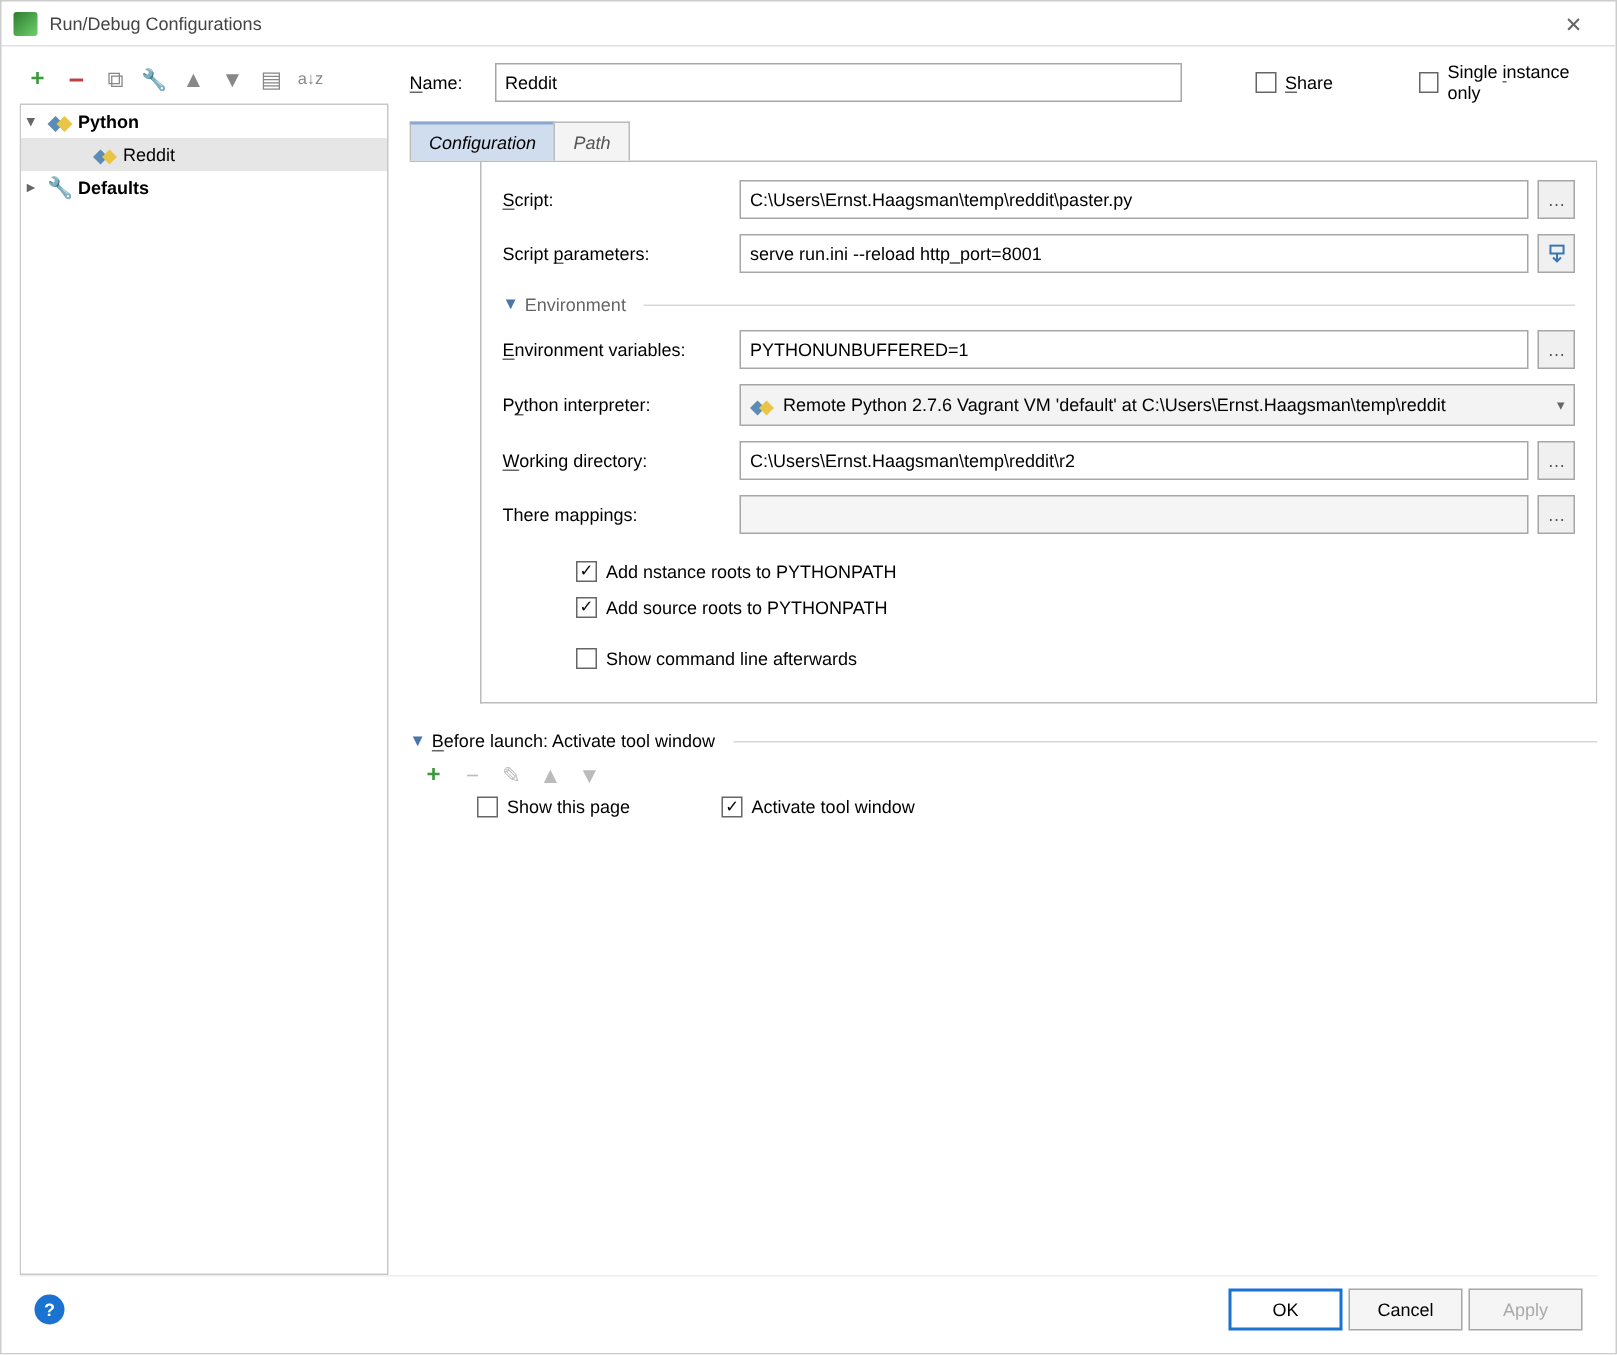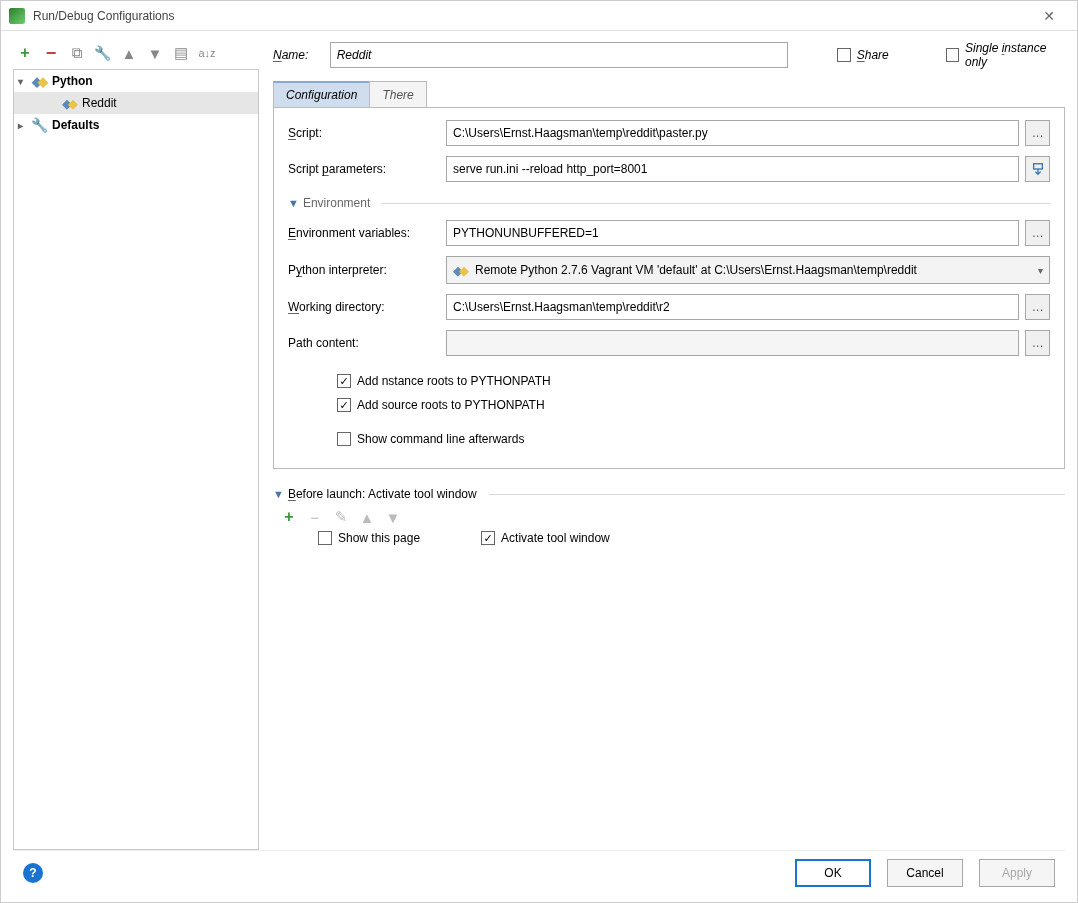--- a/index.html
+++ b/index.html
@@ -20,30 +20,30 @@
   .tree-row { height:22px; display:flex; align-items:center; padding-left:4px; cursor:pointer; }
   .tree-row.bold { font-weight:bold; }
   .tree-row.sel { background:#e6e6e6; }
   .tree-row .arrow { width:14px; color:#666; font-size:10px; }
   .tree-row .ticon { width:16px; height:16px; margin-right:4px; display:flex; align-items:center; justify-content:center; }
   .py-ico { position:relative; font-size:13px; }
   .py-ico .b { color:#5B8BB7; }
   .py-ico .y { color:#E8C547; margin-left:-4px; }
   .wr-ico { color:#a0863a; font-size:14px; }
   .right { flex:1; display:flex; flex-direction:column; overflow:hidden; }
-  .name-row { display:flex; align-items:center; gap:10px; margin-bottom:12px;font-style:italic; }
+  .name-row { display:flex; align-items:center; gap:10px; margin-bottom:12px; }
   .name-row label { width:48px; }
   .name-row input { flex:0 0 458px; height:26px; border:1px solid #a7a7a7; padding:0 6px; font:inherit; }
   .name-row .chk-grp { margin-left:auto; display:flex; align-items:center; gap:18px; }
   .chk { display:flex; align-items:center; gap:6px; cursor:pointer;padding-left:39px; }
   .chk-box { width:14px; height:14px; border:1px solid #666; display:flex; align-items:center; justify-content:center; font-size:11px; color:#000; background:#fff; line-height:1;}
   .tabs { display:flex; border-bottom:1px solid #bbb;font-style:italic; }
   .tab { padding:6px 12px 5px 12px; border:1px solid #bbb; border-bottom:none; background:#f4f4f4; margin-right:-1px; cursor:pointer; color:#555;}
   .tab.active { background:#d0ddee; color:#000; border-top:2px solid #8aa8cc; padding-top:5px;}
-  .tab-body { border:1px solid #bbb; border-top:none; padding:12px 14px 22px 14px; display:flex; flex-direction:column; gap:10px; }
+  .tab-body { border:1px solid #bbb; border-top:none; padding:12px 14px 22px 14px; display:flex; flex-direction:column; gap:10px;margin-left:47px; }
   .frow { display:flex; align-items:center; }
   .frow .lbl { width:158px; }
   .frow input[type=text] { height:26px; border:1px solid #a7a7a7; padding:0 6px; font:inherit; width:100%; }
   .frow .ctl-wrap { flex:1; display:flex; gap:6px; align-items:center; }
   .sq-btn { width:26px; height:26px; border:1px solid #a7a7a7; background:#f0f0f0; display:flex; align-items:center; justify-content:center; cursor:pointer; color:#555; font-size:12px; }
   .sq-btn.blue svg { width:14px;height:14px; }
   .dd { height:28px; border:1px solid #a7a7a7; background:#f3f3f3; display:flex; align-items:center; padding:0 6px; cursor:pointer; width:100%; }
   .dd .dd-ico { margin-right:6px; }
   .dd .dd-txt { flex:1; white-space:nowrap; overflow:hidden; text-overflow:ellipsis; }
   .dd .dd-arr { color:#666; font-size:10px;}
@@ -53,21 +53,21 @@
   .readonly { background:#f5f5f5; color:#888; }
   .before { margin-top:14px; }
   .before .section-h { color:#000;}
   .before-toolbar { display:flex; gap:10px; margin:8px 0 6px 8px; }
   .before-toolbar .ico { width:16px; height:16px; display:flex; align-items:center; justify-content:center; color:#bbb; font-size:15px; cursor:pointer;}
   .before-toolbar .ico.green { color:#3c9a3c; font-weight:bold; font-size:16px;}
   .task-box { border:1px solid #c8c8c8; height:130px; display:flex; align-items:center; justify-content:center; color:#888; }
   .bottom-checks { display:flex; gap:22px; margin-top:0; padding-left:6px;}
   .footer { height:44px; display:flex; align-items:center; padding:0 10px; border-top:1px solid #eee;}
   .help { width:20px; height:20px; border-radius:50%; background:#1a73d1; color:#fff; display:flex; align-items:center; justify-content:center; font-size:12px; font-weight:bold; cursor:pointer;}
-  .footer .btns { margin-left:auto; display:flex; gap:16px;}
+  .footer .btns { margin-left:auto; display:flex; gap:4px;}
   .btn { min-width:76px; height:28px; border:1px solid #a7a7a7; background:#f5f5f5; cursor:pointer; font:inherit; }
   .btn.primary { border:2px solid #1a73d1; background:#fff;}
   .btn:disabled { color:#aaa; background:#f5f5f5;}
   .und { text-decoration: underline; text-decoration-color:#666; text-underline-offset:2px;}
 </style>
 </head>
 <body>
 
 <div class="window">
   <div class="titlebar">
@@ -129,21 +129,21 @@
             </div>
             <div class="chk">
               <div class="chk-box"></div>
                 <span>Single <span class="und">i</span>nstance only</span>
             </div>
           </div>
         </div>
 
         <div class="tabs">
           <div class="tab active">Configuration</div>
-          <div class="tab">There</div>
+          <div class="tab">Path</div>
         </div>
 
         <div class="tab-body">
           <div class="frow">
             <div class="lbl"><span class="und">S</span>cript:</div>
             <div class="ctl-wrap">
               <input type="text" value="C:\Users\Ernst.Haagsman\temp\reddit\paster.py" style="">
               <div class="sq-btn">…</div>
             </div>
           </div>
@@ -184,21 +184,21 @@
             </div>
           </div>
           <div class="frow">
             <div class="lbl"><span class="und">W</span>orking directory:</div>
             <div class="ctl-wrap">
               <input type="text" value="C:\Users\Ernst.Haagsman\temp\reddit\r2" style="">
               <div class="sq-btn">…</div>
             </div>
           </div>
           <div class="frow">
-            <div class="lbl">Path content:</div>
+            <div class="lbl">There mappings:</div>
             <div class="ctl-wrap">
               <input type="text" class="readonly" readonly="" value="" style="">
               <div class="sq-btn">…</div>
             </div>
           </div>
 
           <div class="chk" style="margin-left:10px; margin-top:8px;">
             <div class="chk-box">✓</div>
               <span>Add nstance roots to PYTHONPATH</span>
           </div>

